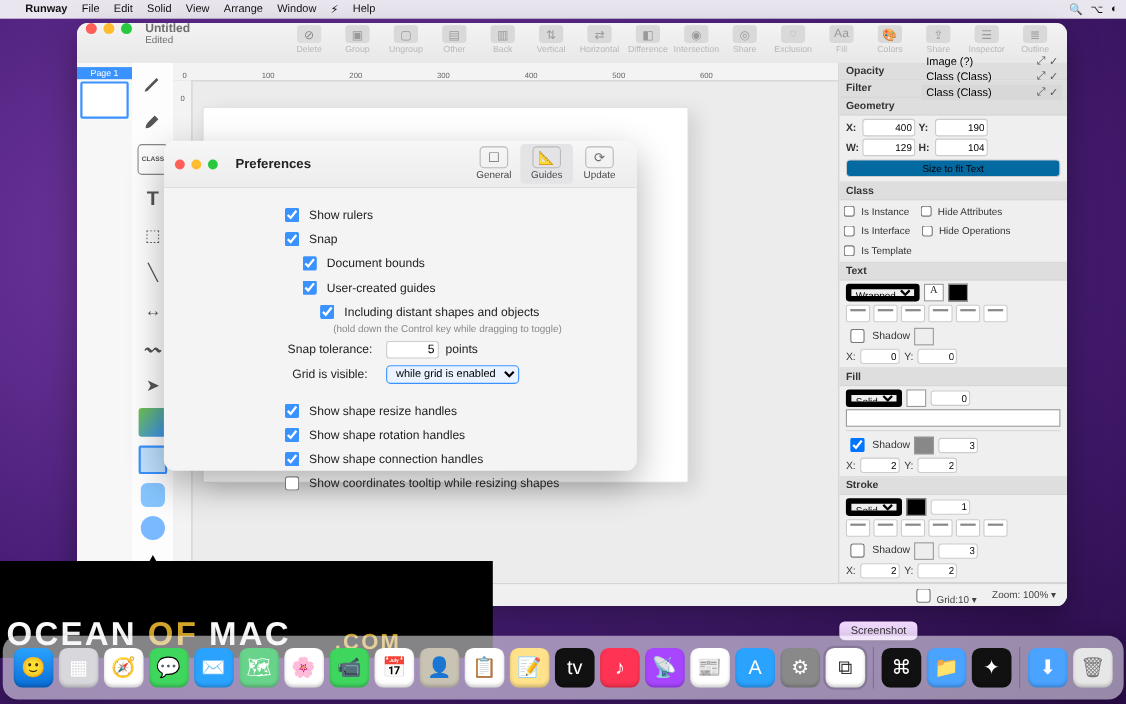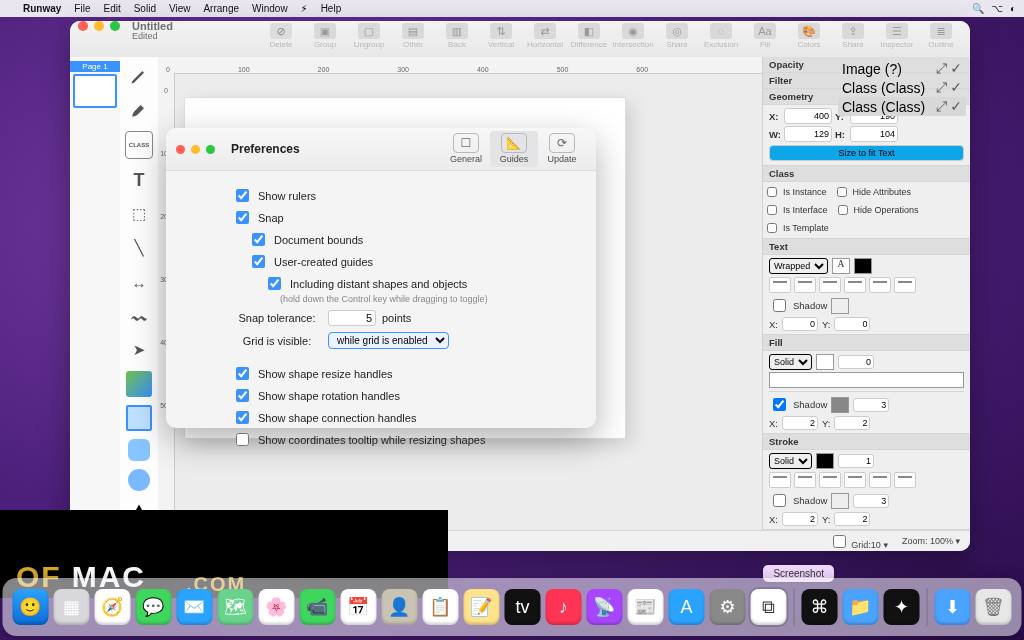--- a/index.html
+++ b/index.html
@@ -63,57 +63,57 @@
   
   .inspect { position:absolute; right:0; top:36px; bottom:20px; width:207px;
     background:#efefef; border-left:1px solid #d0d0d0; font-size:9.5px; color:#333;
     display:flex; }
   .inspect .main { flex:1; overflow:hidden; }
   .sect { border-bottom:1px solid #d6d6d6; padding:2px 6px; }
   .sect.hdr{background:#dedede;font-weight:700}
   .geo .row{display:flex;align-items:center;gap:3px;padding:1px 0}
   .geo input{width:42px;height:14px;font-size:9px;text-align:right;border:1px solid #ccc;border-radius:3px;padding:0 2px}
   .geo .lbl{width:12px;font-weight:600}
-  .btn-fit{width:100%;background:#0ea5e9;border:1px solid #ccc;border-radius:4px;font-size:9px;padding:2px;margin:2px 0}
+  .btn-fit{width:100%;background:#0369a1;border:1px solid #ccc;border-radius:4px;font-size:9px;padding:2px;margin:2px 0}
   .chkg{display:flex;flex-wrap:wrap;gap:2px 6px;padding:2px 0}
   .chkg label{display:flex;align-items:center;gap:3px;font-size:9px}
   .chkg input{width:10px;height:10px}
   .mini-row{display:flex;align-items:center;gap:4px;padding:1px 0}
-  .mini-row select{font-size:9px;height:16px;border:1px solid #000000;border-radius:3px}
+  .mini-row select{font-size:9px;height:16px;border:5px solid #000000;border-radius:3px}
   .mini-row .sw{width:16px;height:14px;border:1px solid #999;display:inline-block}
   .mini-row input[type=text]{width:30px;height:12px;font-size:9px;border:1px solid #ccc;border-radius:3px;text-align:right;padding:0 2px}
   .align-grid{display:flex;gap:3px;flex-wrap:wrap;padding:2px 0}
   .align-grid span{width:20px;height:14px;border:1px solid #ccc;border-radius:2px;background:#fff;position:relative}
   .align-grid span::after{content:"";position:absolute;inset:3px;border-top:2px solid #888}
   .divider-sect{border-top:1px solid #d6d6d6;margin-top:2px;padding-top:2px}
 
   
   .statusbar{position:absolute;left:0;right:0;bottom:0;height:20px;background:#f0f0f0;border-top:1px solid #d5d5d5;
     display:flex;align-items:center;justify-content:flex-end;gap:14px;padding:0 10px;font-size:9px;color:#444}
   .statusbar .left-corner{margin-right:auto;display:flex;gap:8px;margin-left:4px}
 
   
-  .layers-top{position:absolute;right:4px;top:38px;width:128px;font-size:14px}
+  .layers-top{position:absolute;right:4px;top:28px;width:128px;font-size:10px}
   .layers-top .lrow{display:flex;align-items:center;justify-content:space-between;padding:1px 4px;border-radius:2px}
   .layers-top .lrow.sel{background:#d8d8d8}
   .layers-top .licons{display:flex;gap:3px;color:#555}
 
   
-  .sheet { position:absolute; left:166px; top:128px; width:430px; height:300px;
+  .sheet { position:absolute; left:149px; top:128px; width:430px; height:300px;
     background:#f4f4f5; border-radius:10px; box-shadow:0 12px 34px rgba(0,0,0,.30);
     font-size:11px; color:#222; }
   .sheet .sheet-top{height:42px;border-bottom:1px solid #ddd;background:linear-gradient(#f7f7f7,#ececec);
     border-top-left-radius:10px;border-top-right-radius:10px;display:flex;align-items:center;padding:0 10px}
   .sheet .sheet-top .traffic span{width:9px;height:9px}
   .sheet .sheet-title{font-weight:700;font-size:12px;margin-left:6px}
   .sheet .tabs{margin-left:auto;display:flex;gap:0;align-items:flex-end}
   .sheet .tabs .tab{width:48px;text-align:center;font-size:9px;color:#4a4a4a;padding:2px 0 3px;border-radius:4px}
   .sheet .tabs .tab .ti{width:24px;height:18px;margin:0 auto 1px;border:1px solid #b9b9b9;border-radius:4px;display:flex;align-items:center;justify-content:center;font-size:12px;color:#6a6a6a}
   .sheet .tabs .tab.active{background:#e4e4e6}
-  .sheet .body{padding:12px 16px 10px 66px}
+  .sheet .body{padding:12px 16px 10px 106px}
   .sheet .body label{display:flex;align-items:center;gap:6px;margin:3px 0}
   .sheet .body .sub{margin-left:16px}
   .sheet .body .sub2{margin-left:32px}
   .sheet .body .hint{font-size:9px;color:#888;margin-left:48px;margin-top:-2px}
   .sheet input[type=checkbox]{width:13px;height:13px;accent-color:#3a92ff}
   .sheet .prow{display:flex;align-items:center;gap:6px;margin:6px 0}
   .sheet .prow .plbl{width:90px;text-align:center}
   .sheet .prow input.num{width:40px;text-align:right;border:1px solid #ccc;border-radius:3px;font-size:11px;padding:1px 3px}
   .sheet select{border:1px solid #3a92ff;border-radius:4px;font-size:10px;padding:1px 4px;background:#eaf3ff}
 
@@ -466,20 +466,21 @@
         <span>Show shape connection handles</span>
       </label>
     <label>
         <input type="checkbox" style="">
         <span>Show coordinates tooltip while resizing shapes</span>
       </label>
   </div>
 </div>
 
 <div class="wm">
+  <span class="o1">OCEAN</span>
   <span class="o2">OF</span>
   <span class="o3">MAC</span>
   <span class="o4">.COM</span>
 </div>
 
 <div class="ss-pill">Screenshot</div>
 
 <div class="dock">
   <div class="dicon" style="background:linear-gradient(#2aa3ff,#0a6dd6)">🙂</div>
   <div class="dicon" style="background:#d8d8dc">▦</div>

